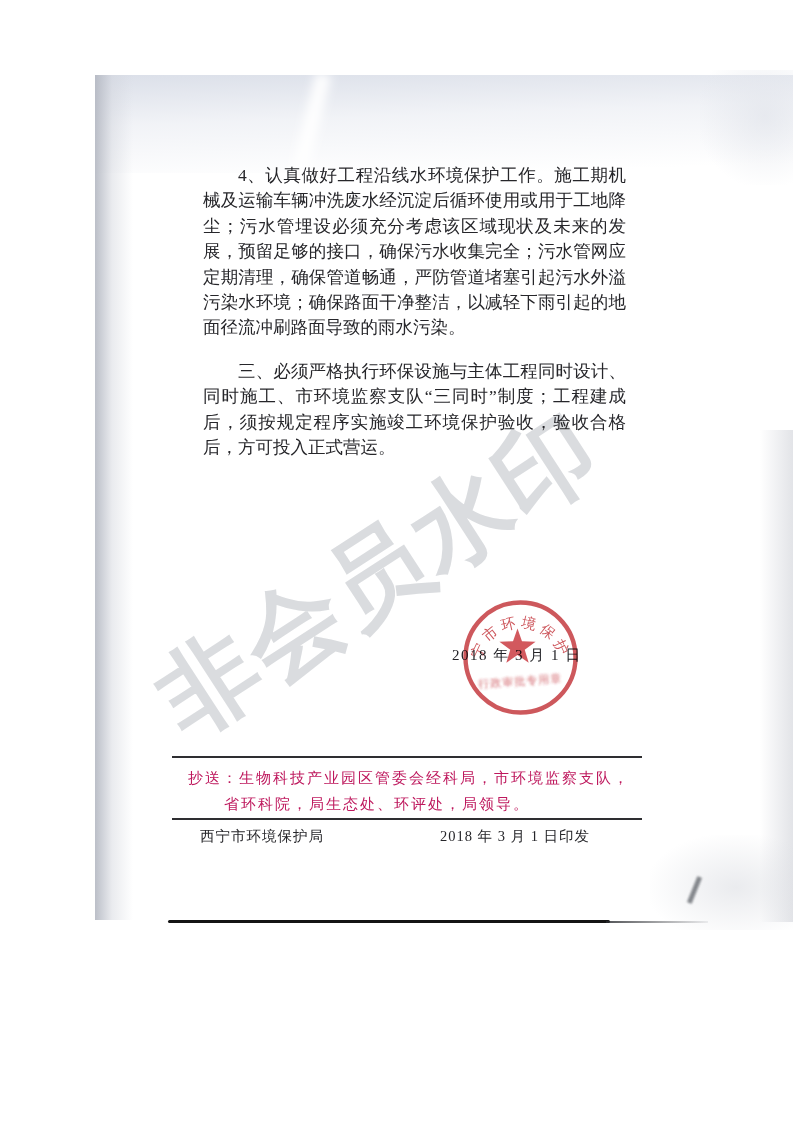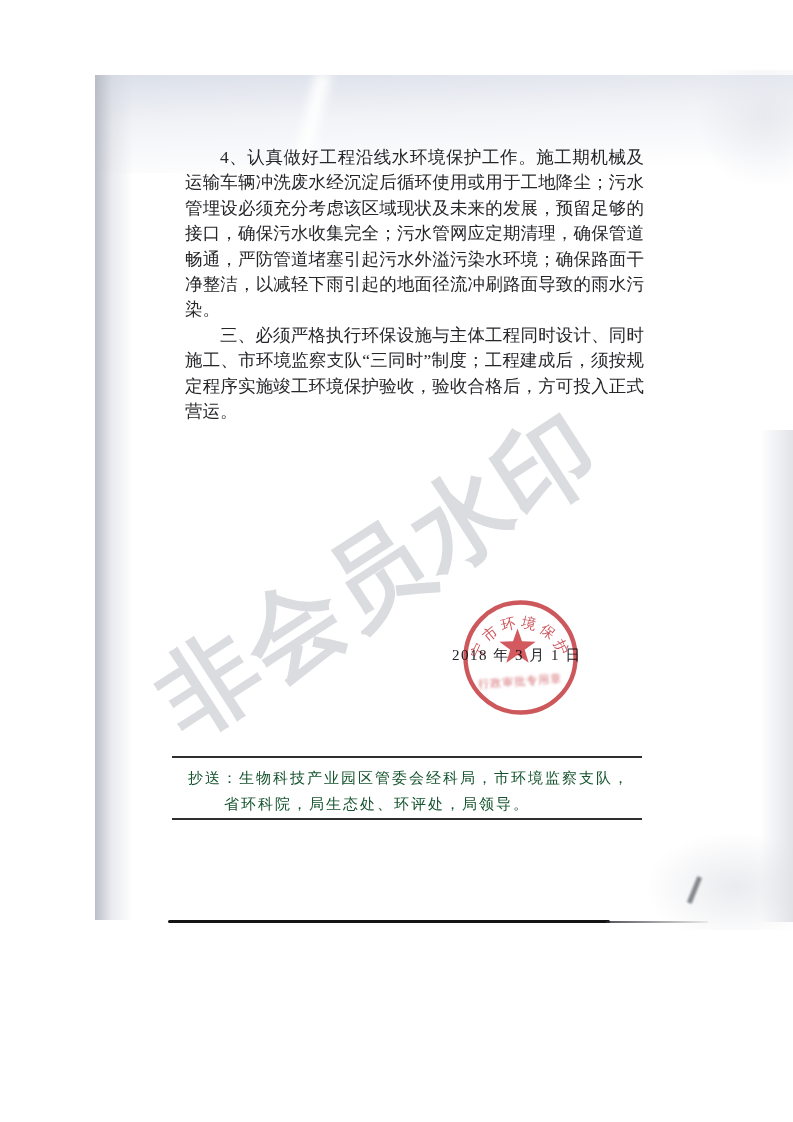--- a/index.html
+++ b/index.html
@@ -51,42 +51,42 @@
     font-size:98px;letter-spacing:2px;color:rgba(158,163,171,0.38);
     white-space:nowrap;transform:rotate(-33deg);transform-origin:0 50%;
     z-index:1;pointer-events:none;
   }
   
   #body-text{
     position:absolute;left:185px;top:145px;width:459px;z-index:2;
     font-size:17.5px;line-height:25.4px;color:#26262a;
     text-align:justify;
   }
-  #body-text p{margin:0;text-indent:2em;}
+  #body-text p{margin:18px;text-indent:2em;}
   
   #reply-date{
     position:absolute;left:452px;top:646px;z-index:3;
     font-size:15px;letter-spacing:1.5px;color:#232327;white-space:nowrap;
   }
   #seal{
     position:absolute;left:452px;top:588px;width:140px;height:140px;z-index:4;
     mix-blend-mode:multiply;opacity:0.92;pointer-events:none;
   }
   
   #footer-disclosure{
     position:absolute;left:188px;top:736px;z-index:2;
     font-family:"Liberation Sans","DejaVu Sans",sans-serif;font-weight:700;
     font-size:18px;letter-spacing:0.5px;color:#1c1c20;white-space:nowrap;
   }
   .footer-rule{position:absolute;left:172px;width:470px;height:2px;background:#2e2e31;z-index:2;}
   #footer-rule-1{top:756px;}
   #footer-rule-2{top:818px;}
   #cc-block{
     position:absolute;left:188px;top:765px;width:460px;z-index:2;
-    font-size:15px;letter-spacing:2px;line-height:26px;color:#14532d;
+    font-size:15px;letter-spacing:2px;line-height:26px;color:#be185d;
   }
   #cc-line-2{margin-left:36px;}
   #issuer-row{
     position:absolute;left:200px;top:827px;width:390px;z-index:2;
     display:flex;justify-content:space-between;
     font-size:14.5px;letter-spacing:1px;color:#26262a;white-space:nowrap;
   }
 </style>
 </head>
 <body>
@@ -134,14 +134,18 @@
 
   <div class="footer-rule" id="footer-rule-1"></div>
 
   <div id="cc-block">
     <div id="cc-line-1"><span>抄送：</span><span>生物科技产业园区管委会经科局，市环境监察支队，</span></div>
     <div id="cc-line-2">省环科院，局生态处、环评处，局领导。</div>
   </div>
 
   <div class="footer-rule" id="footer-rule-2"></div>
 
+  <div id="issuer-row">
+    <span>西宁市环境保护局</span>
+    <span>2018 年 3 月 1 日印发</span>
+  </div>
 
 </div>
 
 </body></html>

